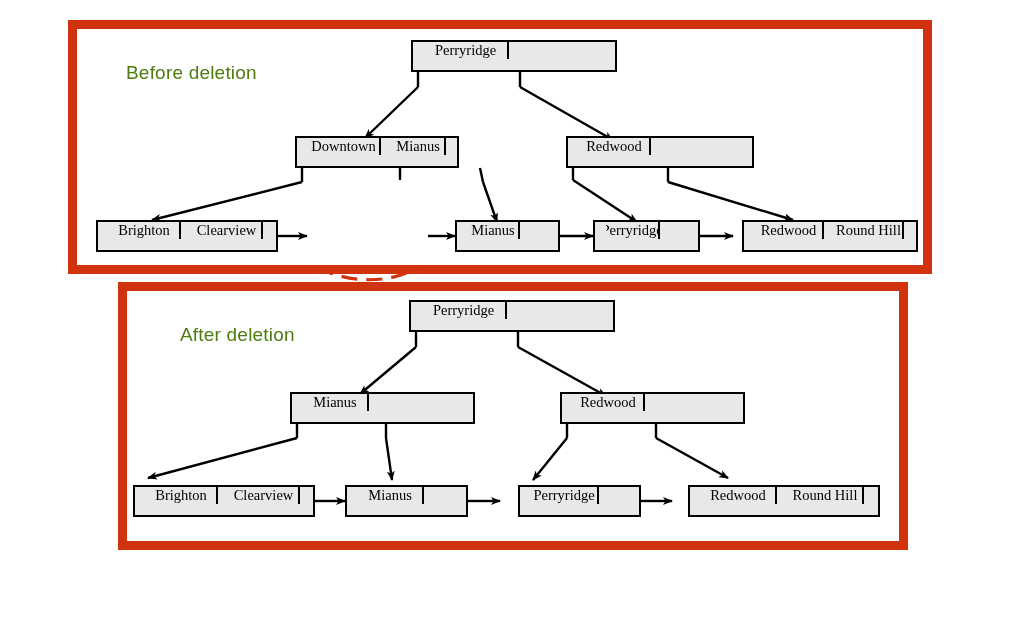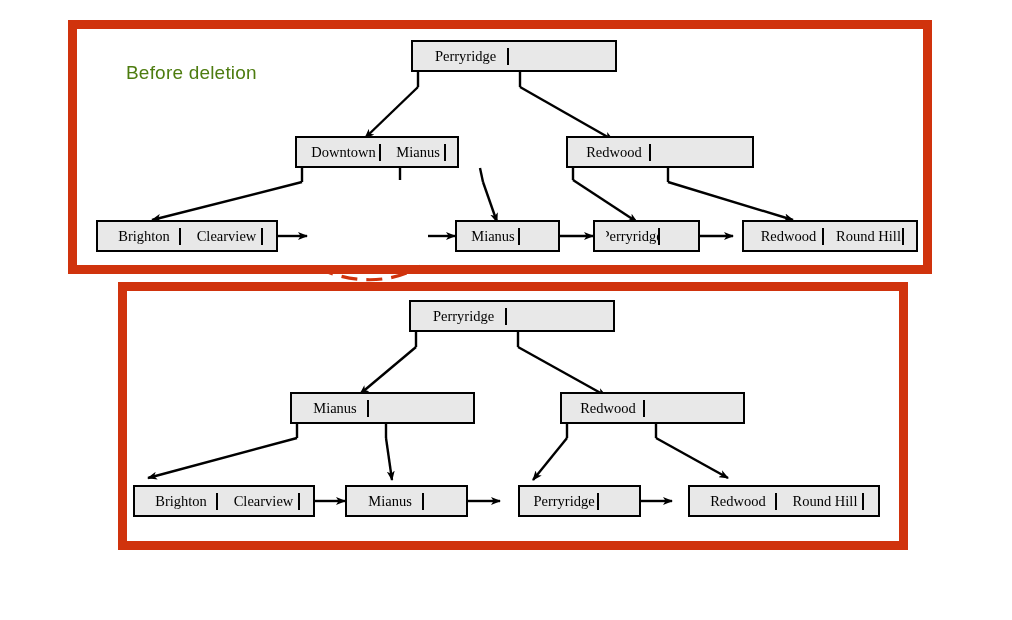--- a/index.html
+++ b/index.html
@@ -67,21 +67,21 @@
     font-family: "Liberation Sans", sans-serif;
     font-size: 22px;
     font-weight: bold;
     letter-spacing: 0.3px;
   }
 
   
   .node {
     position: absolute;
     display: flex;
-    align-items: center;
+    align-items: flex-start;
     box-sizing: border-box;
     border: 2px solid #000000;
     background: #e8e8e8;
     height: 32px;
   }
   .cell {
     box-sizing: border-box;
     background: #e8e8e8;
     border-right: 2px solid #000000;
     display: flex;
@@ -159,20 +159,21 @@
       <path d="M315,501 L345,501" marker-end="url(#ahead)"></path>
       <path d="M468,501 L500,501" marker-end="url(#ahead)"></path>
       <path d="M641,501 L672,501" marker-end="url(#ahead)"></path>
     </g>
   </svg>
 
   <div class="panel" id="panel-before"></div>
   <div class="panel" id="panel-after"></div>
 
   <div class="panel-label" id="label-before">Before deletion</div>
+  <div class="panel-label" id="label-after">After deletion</div>
 
   <div class="node" style="left:411px; top:40px; width:206px;">
     <div class="cell ptr"></div>
     <div class="cell key" style="width:85px;">Perryridge</div>
     <div class="cell ptr"></div>
     <div class="cell key empty" style="width:75px;"></div>
     <div class="cell ptr"></div>
   </div>
 
   <div class="node" style="left:295px; top:136px; width:164px;">

